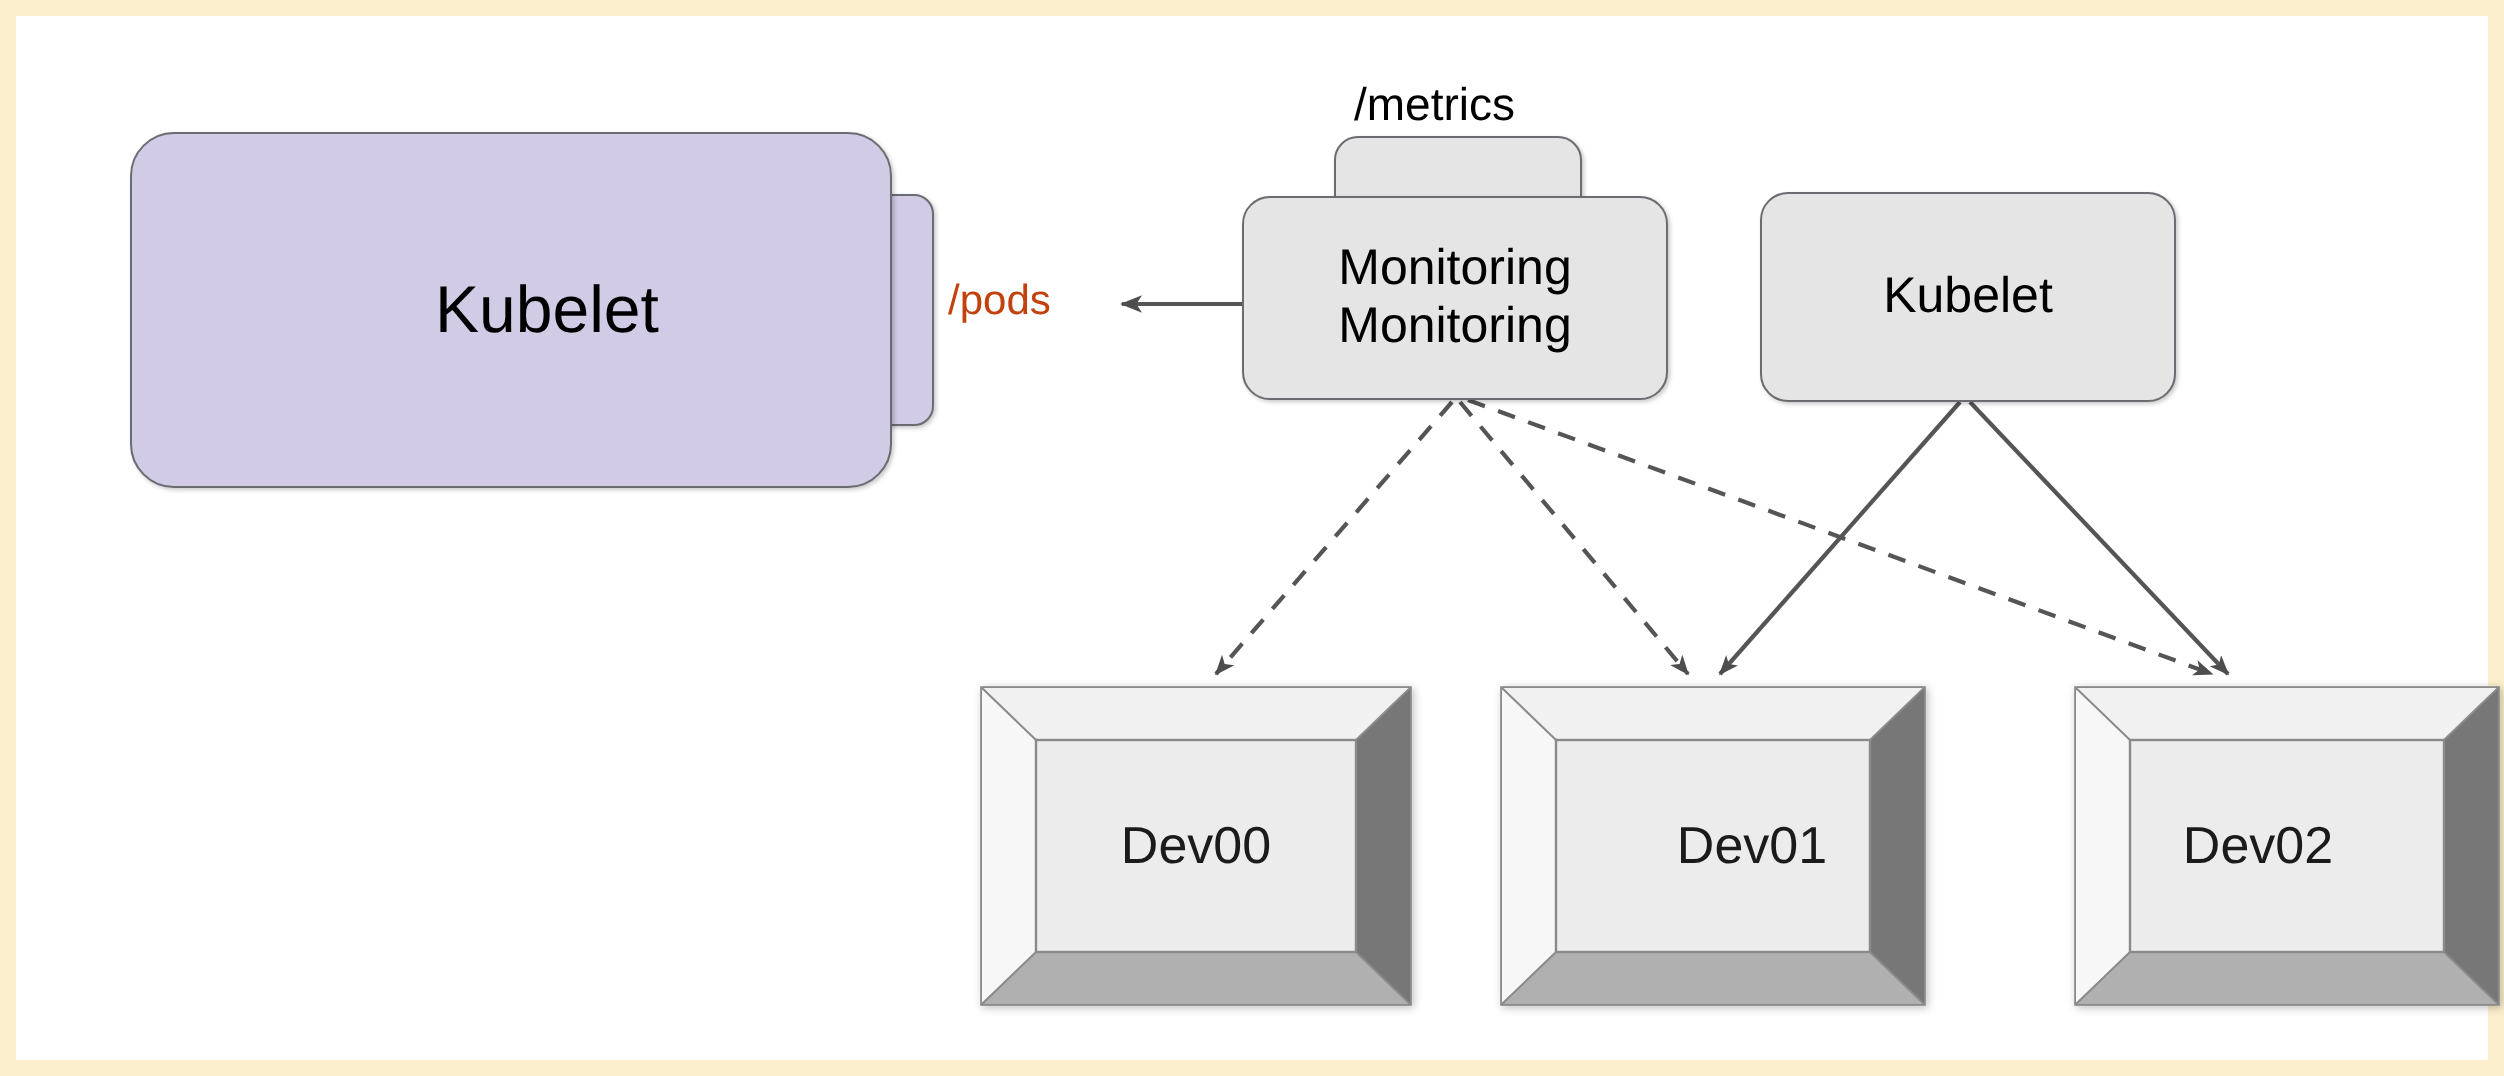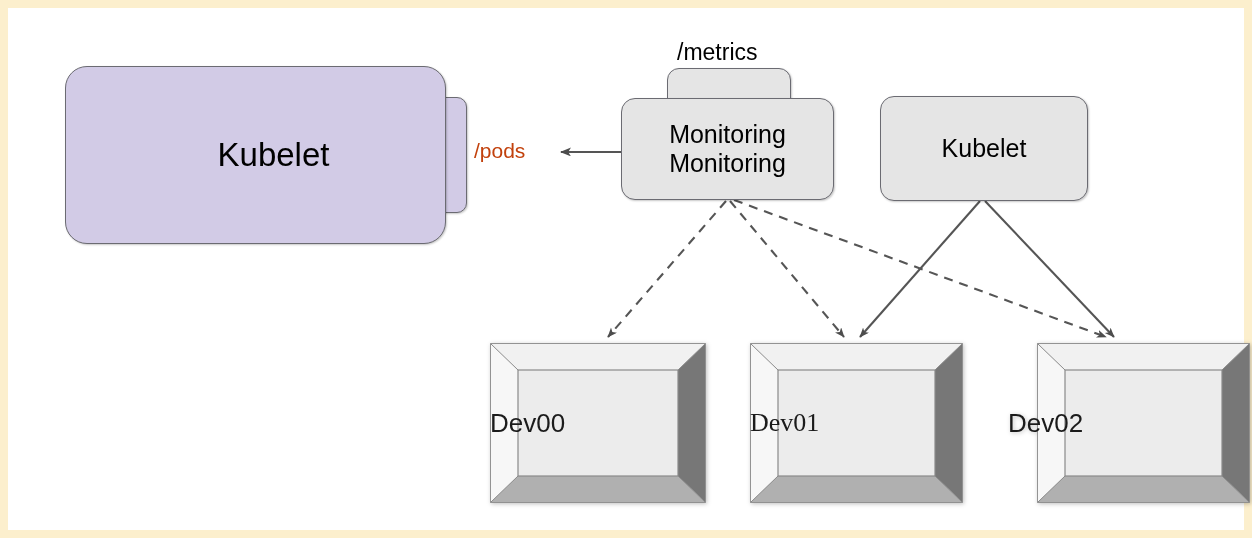--- a/index.html
+++ b/index.html
@@ -102,27 +102,27 @@
     height: 160px;
     z-index: 3;
     filter: drop-shadow(1px 1px 2px rgba(0,0,0,0.25));
   }
   .device svg { display: block; }
   .device .dev-label {
     position: absolute;
     left: 0; right: 0;
     top: 50%;
     transform: translateY(-50%);
-    text-align: left;
+    text-align: center;
     font-size: 26px;
     color: #1b1b1b;
     pointer-events: none;
   }
   #dev0 { left: 482px; width: 216px; }
-  #dev1 { left: 742px; width: 252px; font-family: Liberation Serif, serif; }
+  #dev1 { left: 742px; width: 252px; }
   #dev2 { left: 1000px; width: 213px; padding-left: 29px; }
 
   #edges {
     position: absolute;
     inset: 0;
     z-index: 2;
     overflow: visible;
   }
 </style>
 </head>

